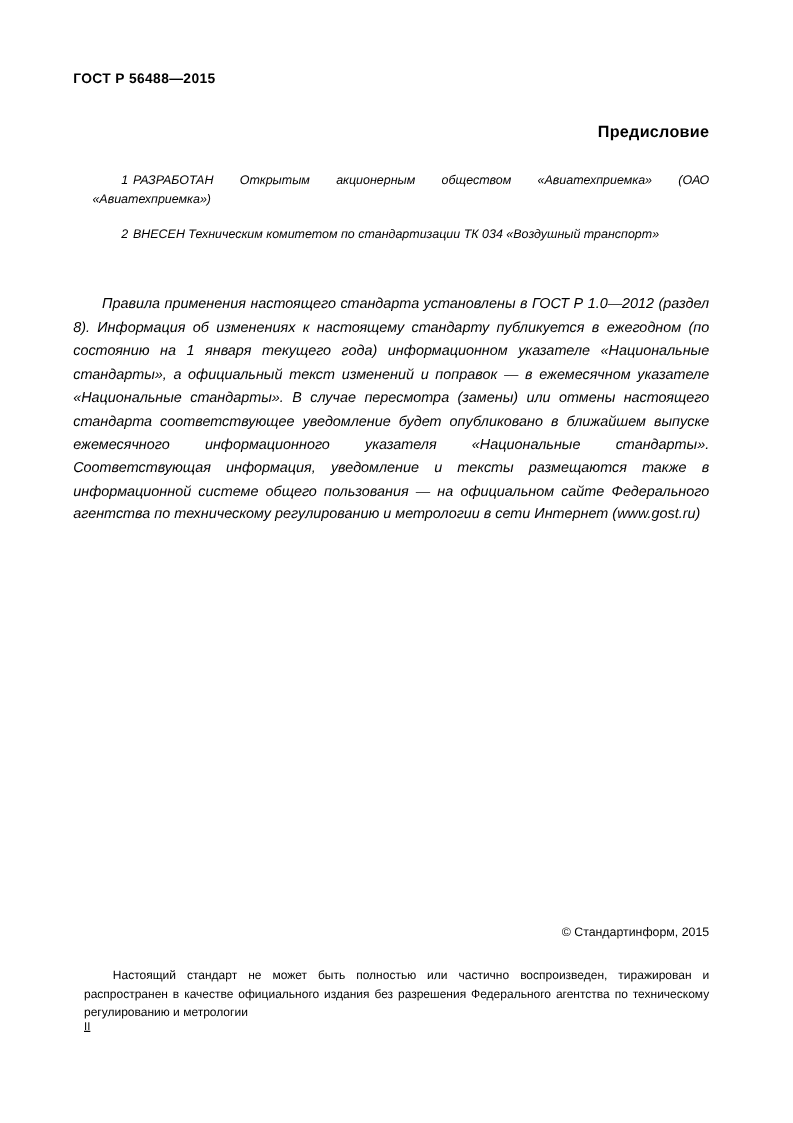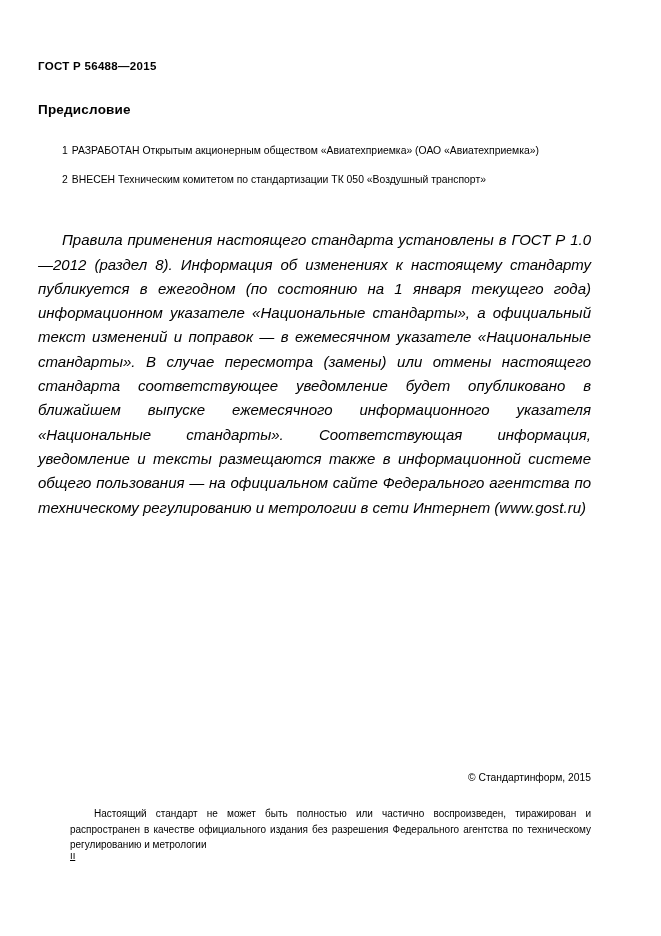--- a/index.html
+++ b/index.html
@@ -15,51 +15,52 @@
     position: relative;
     overflow: hidden;
   }
   .page {
     position: absolute;
     left: 0;
     top: 0;
     width: 661px;
     height: 936px;
     box-sizing: border-box;
-    padding: 60px 70px 40px 38px;
+    padding: 60px 70px 40px 61px;
   }
   .doc-header {
     font-size: 11.5px;
     font-weight: bold;
     letter-spacing: 0.3px;
     margin: 0 0 30px 0;
   }
   .doc-title {
-    text-align: left;
+    text-align: right;
     font-size: 13.5px;
     font-weight: bold;
     margin: 0 0 26px 0;
     letter-spacing: 0.2px;
   }
   .clause {
     font-size: 10.4px;
     line-height: 1.55;
-    margin: 0 0 13px 0;
+    margin: 0 0 13px 16px;
     text-indent: 24px;
     text-align: justify;
+    font-style: italic;
   }
   .clause .num {
     padding-right: 4px;
   }
   .clause.last {
     margin-bottom: 0;
   }
   .note {
     margin-top: 40px;
-    font-size: 15px;
+    font-size: 12px;
     font-style: italic;
     line-height: 1.62;
     text-align: justify;
     text-indent: 24px;
   }
   .copyright {
     position: absolute;
     right: 70px;
     top: 772px;
     font-size: 10.3px;
@@ -86,21 +87,21 @@
 <body>
 
 <div class="page">
 
   <div class="doc-header">ГОСТ Р 56488—2015</div>
 
   <h1 class="doc-title">Предисловие</h1>
 
   <p class="clause"><span class="num">1</span><span>РАЗРАБОТАН Открытым акционерным обществом «Авиатехприемка» (ОАО «Авиатехприемка»)</span></p>
 
-  <p class="clause"><span class="num">2</span><span>ВНЕСЕН Техническим комитетом по стандартизации ТК 050 «Воздушный транспорт»</span></p>
+  <p class="clause"><span class="num">2</span><span>ВНЕСЕН Техническим комитетом по стандартизации ТК 034 «Воздушный транспорт»</span></p>
 
 
 
   <p class="note">Правила применения настоящего стандарта установлены в ГОСТ Р 1.0—2012 (раздел 8). Информация об изменениях к настоящему стандарту публикуется в ежегодном (по состоянию на 1 января текущего года) информационном указателе «Национальные стандарты», а официальный текст изменений и поправок — в ежемесячном указателе «Национальные стандарты». В случае пересмотра (замены) или отмены настоящего стандарта соответствующее уведомление будет опубликовано в ближайшем выпуске ежемесячного информационного указателя «Национальные стандарты». Соответствующая информация, уведомление и тексты размещаются также в информационной системе общего пользования — на официальном сайте Федерального агентства по техническому регулированию и метрологии в сети Интернет (www.gost.ru)</p>
 
   <div class="copyright">© Стандартинформ, 2015</div>
 
   <p class="footer-note">Настоящий стандарт не может быть полностью или частично воспроизведен, тиражирован и распространен в качестве официального издания без разрешения Федерального агентства по техническому регулированию и метрологии</p>
 
   <div class="page-number">II</div>

